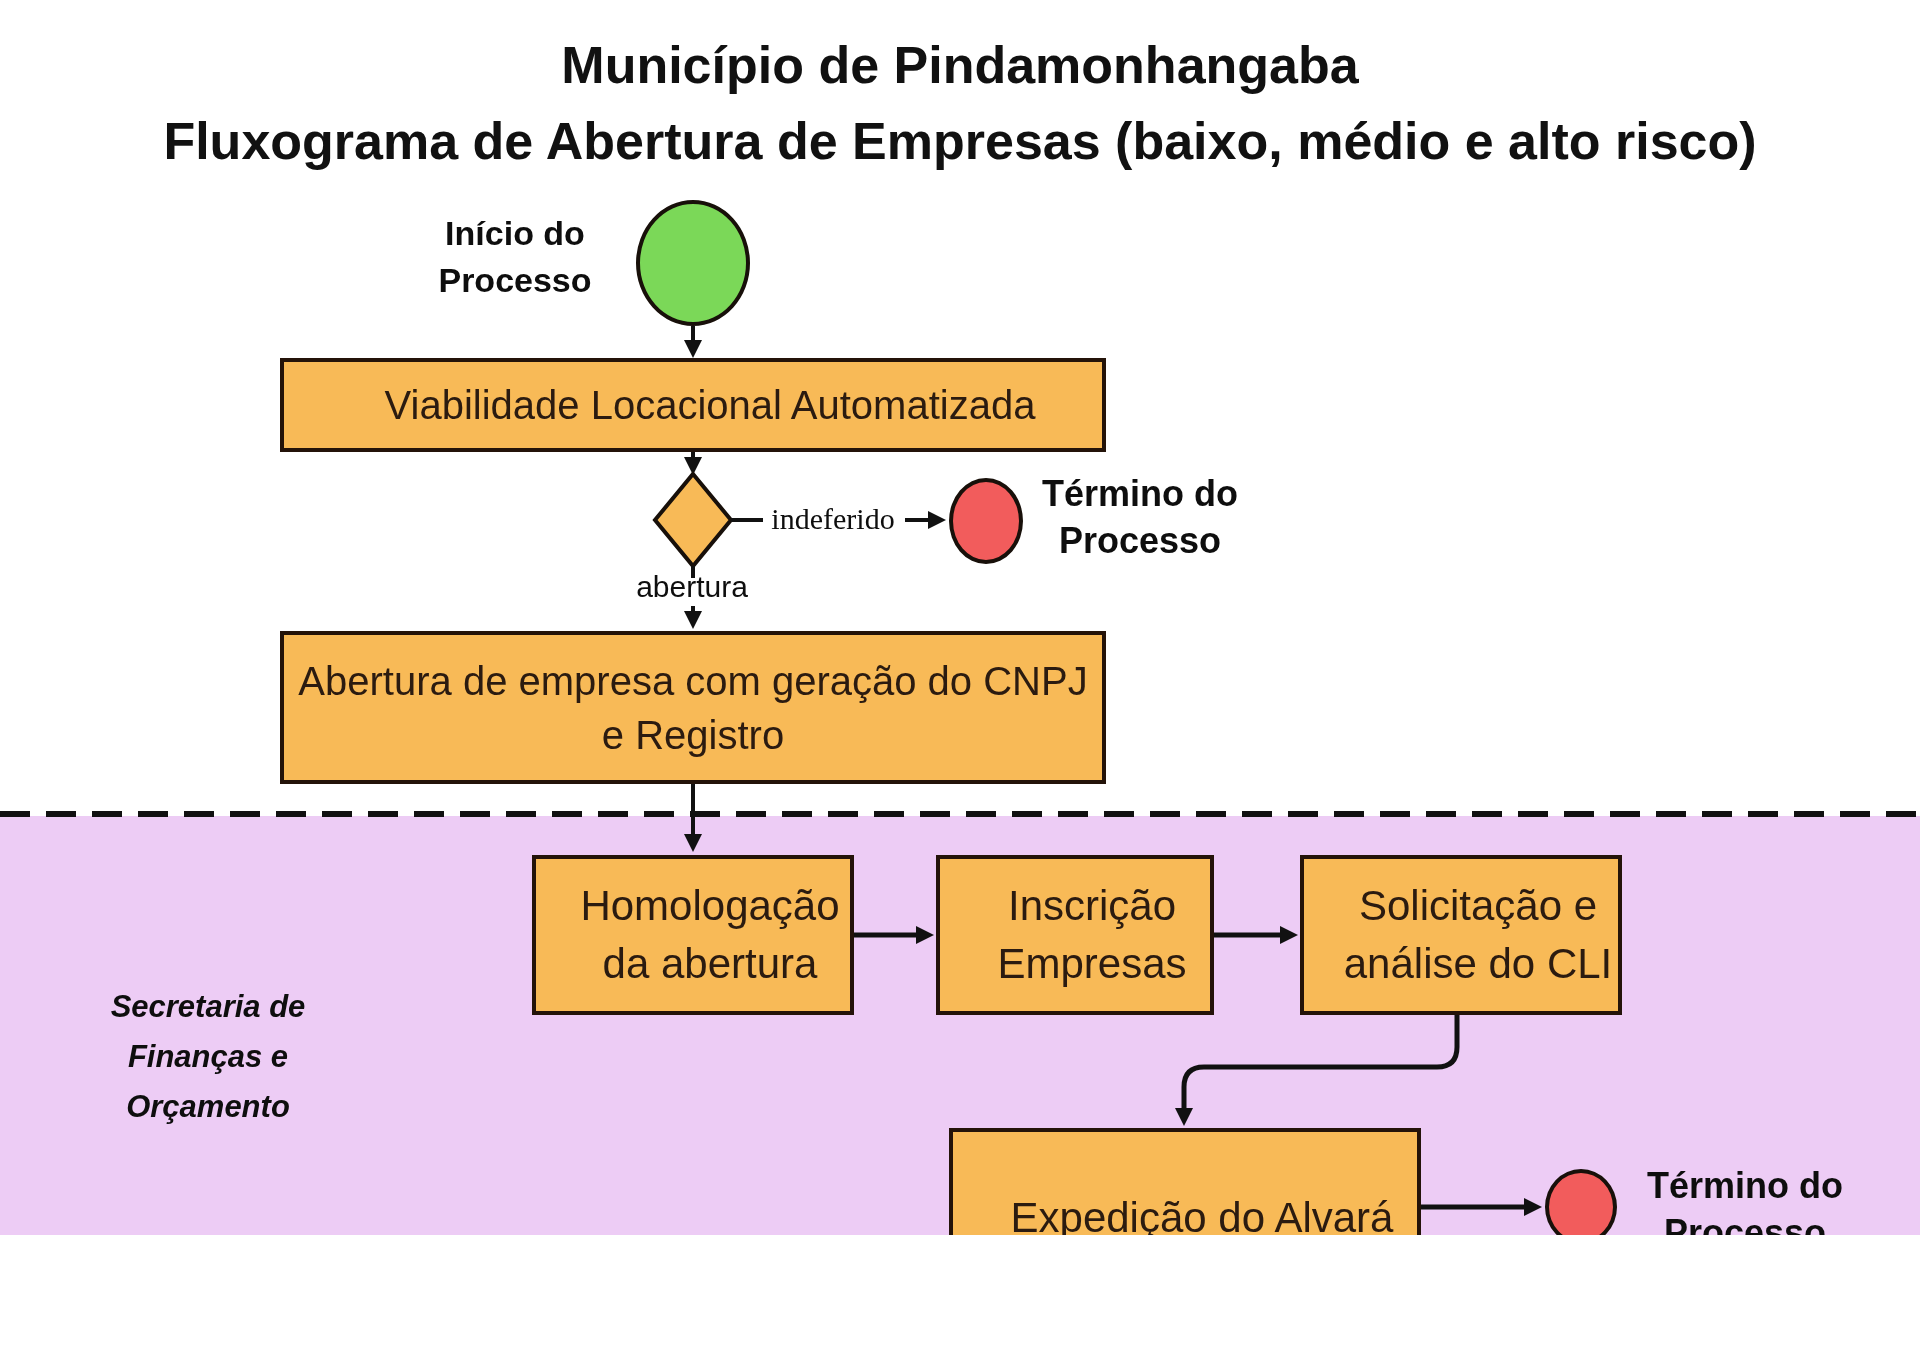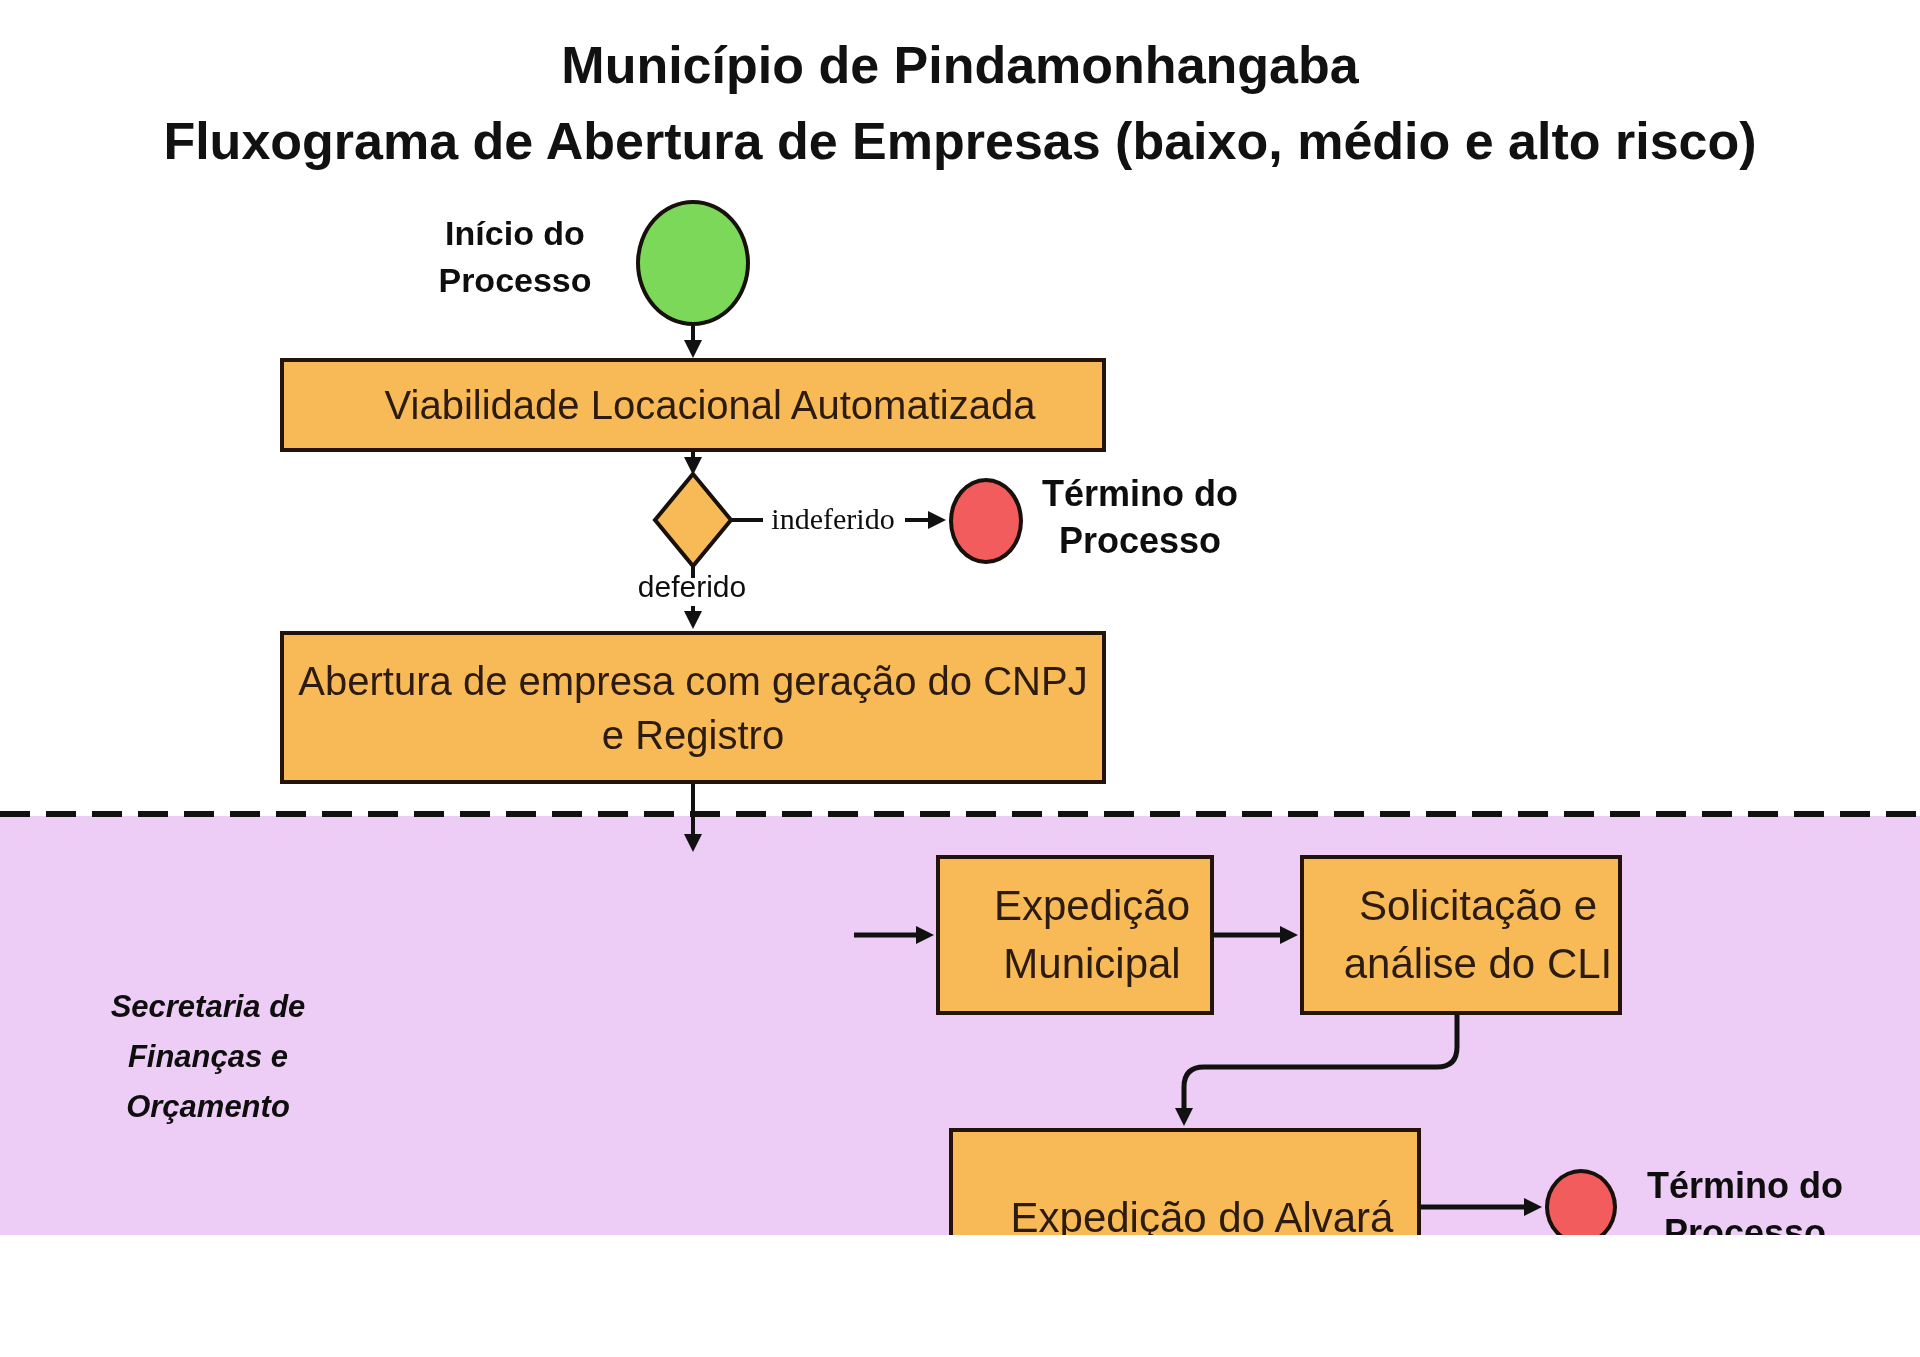--- a/index.html
+++ b/index.html
@@ -93,30 +93,31 @@
       <polygon points="1524,1198 1524,1216 1542,1207" fill="#111"></polygon>
     </g>
   </svg>
 
   <div class="lbl bold" style="left:400px; top:210px; width:230px; font-size:34px; line-height:47px;">Início do Processo</div>
   <div class="node ellipse green" style="left:636px; top:200px; width:114px; height:126px;"></div>
 
   <div class="node box" style="left:280px; top:358px; width:826px; height:94px; font-size:40px;">Viabilidade Locacional Automatizada</div>
 
   <div class="lbl" style="left:763px; top:502px; width:140px; font-size:30px;font-family:Liberation Serif, serif;">indeferido</div>
-  <div class="lbl" style="left:612px; top:570px; width:160px; font-size:30px;">deferido</div>
+  <div class="lbl" style="left:612px; top:570px; width:160px; font-size:30px;">abertura</div>
 
   <div class="node ellipse red" style="left:949px; top:478px; width:74px; height:86px;"></div>
   <div class="lbl bold" style="left:1030px; top:470px; width:220px; font-size:36px; line-height:47px;">Término do Processo</div>
 
   <div class="node box" style="left:280px; top:631px; width:826px; height:153px; font-size:40px; line-height:54px; padding:0 12px;">Abertura de empresa com geração do CNPJ e Registro</div>
 
   <div class="lbl lane-label" style="left:58px; top:982px; width:300px;">Secretaria de Finanças e Orçamento</div>
 
-  <div class="node box" style="left:936px; top:855px; width:278px; height:160px; font-size:42px; line-height:58px;">Expedição Municipal</div>
+  <div class="node box" style="left:532px; top:855px; width:322px; height:160px; font-size:42px; line-height:58px;">Homologação da abertura</div>
+  <div class="node box" style="left:936px; top:855px; width:278px; height:160px; font-size:42px; line-height:58px;">Inscrição Empresas</div>
   <div class="node box" style="left:1300px; top:855px; width:322px; height:160px; font-size:42px; line-height:58px;">Solicitação e análise do CLI</div>
 
   <div class="node box" style="left:949px; top:1128px; width:472px; height:180px; font-size:42px;">Expedição do Alvará</div>
 
   <div class="node ellipse red" style="left:1545px; top:1169px; width:72px; height:76px;"></div>
   <div class="lbl bold" style="left:1630px; top:1162px; width:230px; font-size:36px; line-height:47px;">Término do Processo</div>
 
 </div>
 
 </body></html>

